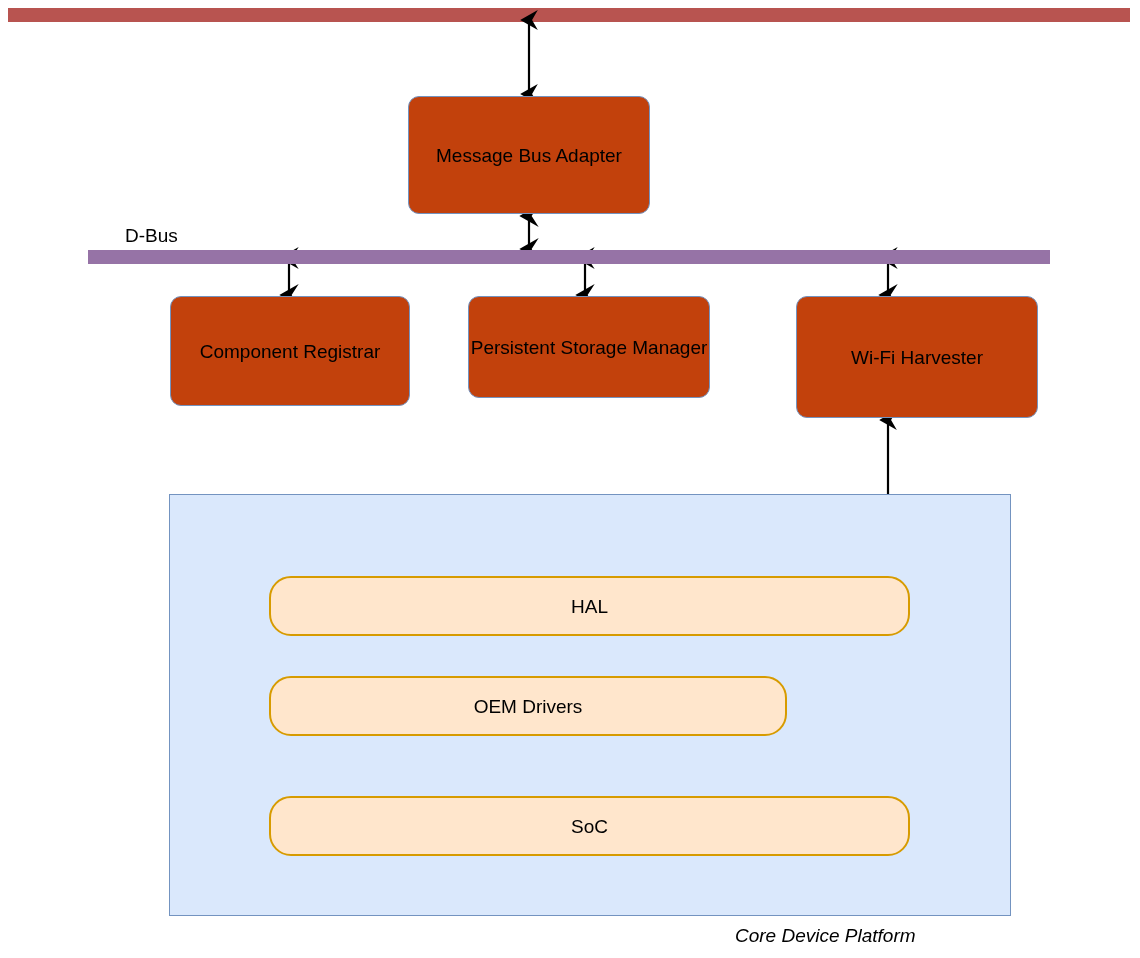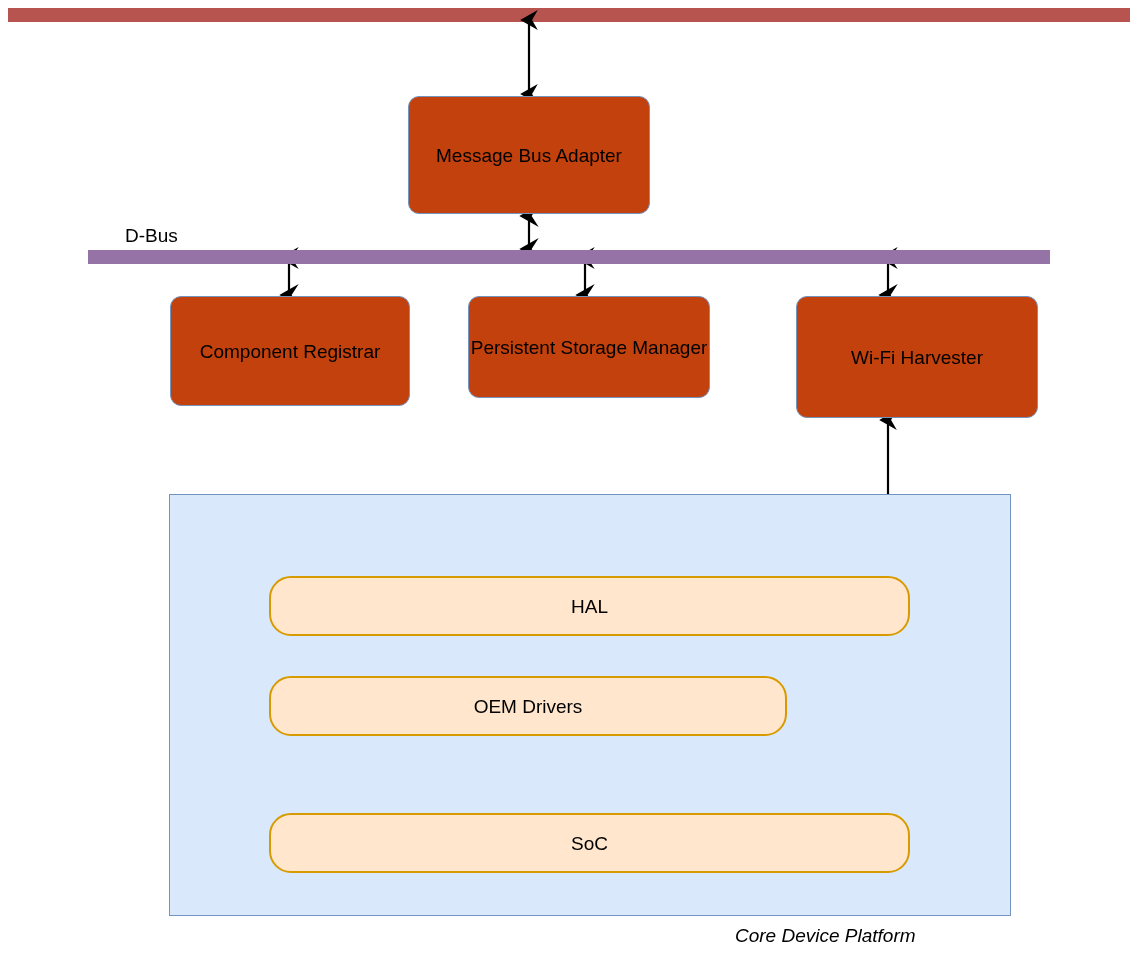--- a/index.html
+++ b/index.html
@@ -157,19 +157,19 @@
   <div class="container-platform"></div>
 
   <div class="node node-orange" style="left:269px; top:576px; width:641px; height:60px;">
     <span>HAL</span>
   </div>
 
   <div class="node node-orange" style="left:269px; top:676px; width:518px; height:60px;">
     <span>OEM Drivers</span>
   </div>
 
-  <div class="node node-orange" style="left:269px; top:796px; width:641px; height:60px;margin-top:17px;">
+  <div class="node node-orange" style="left:269px; top:796px; width:641px; height:60px;">
     <span>SoC</span>
   </div>
 
   <div class="free-label label-platform">Core Device Platform</div>
 
 </div>
 
 </body></html>

